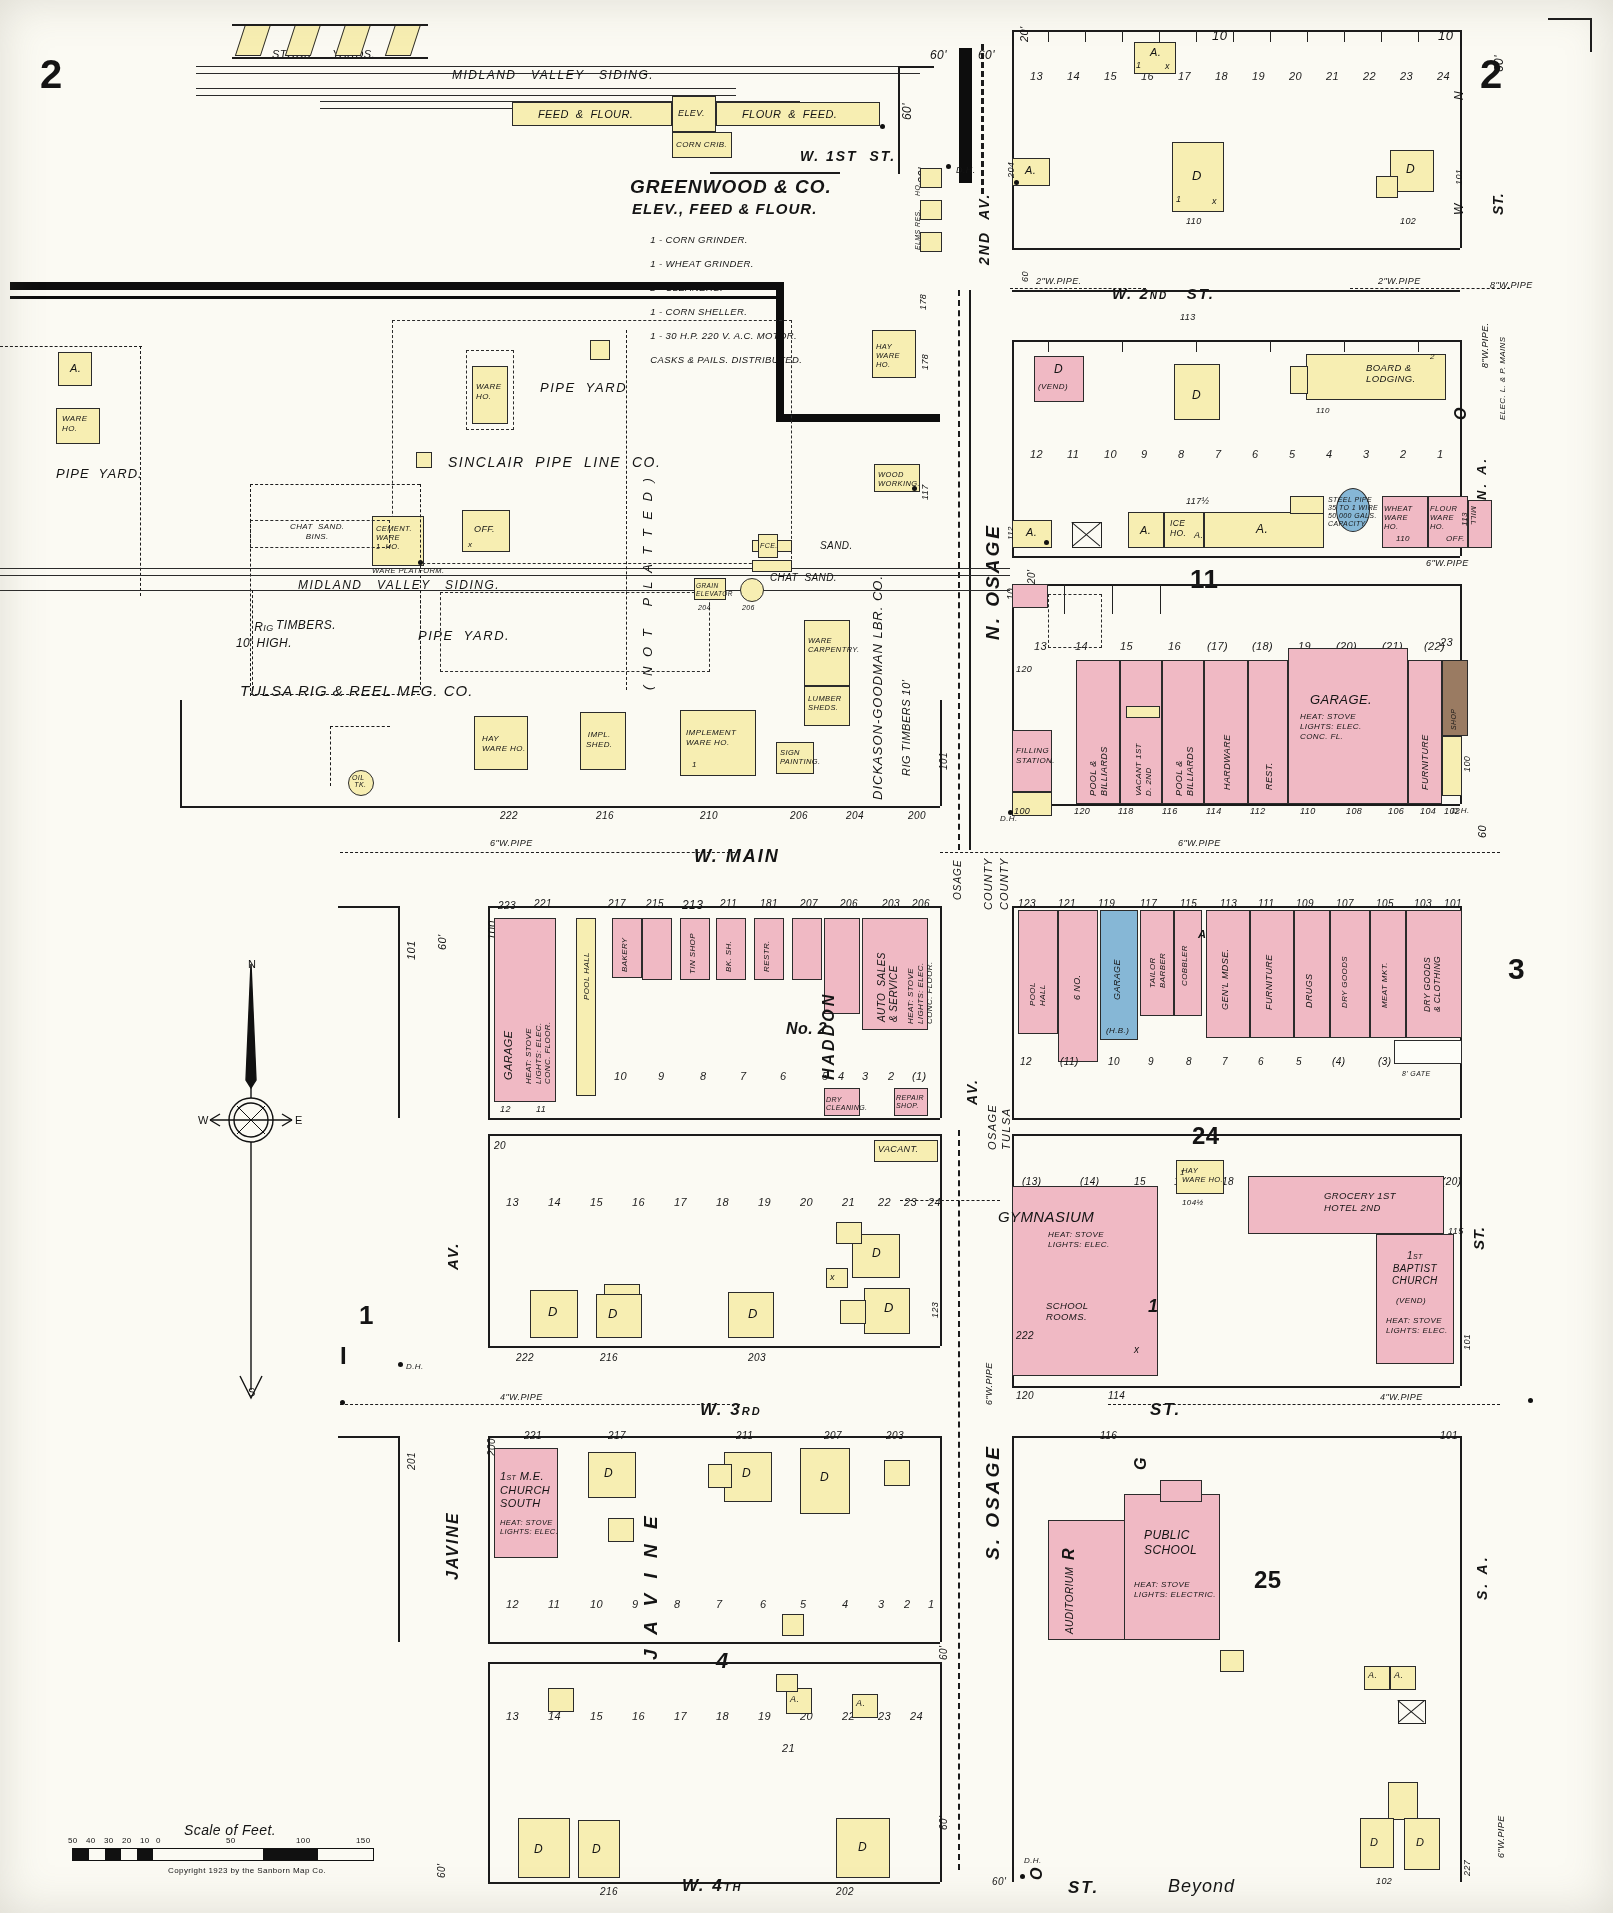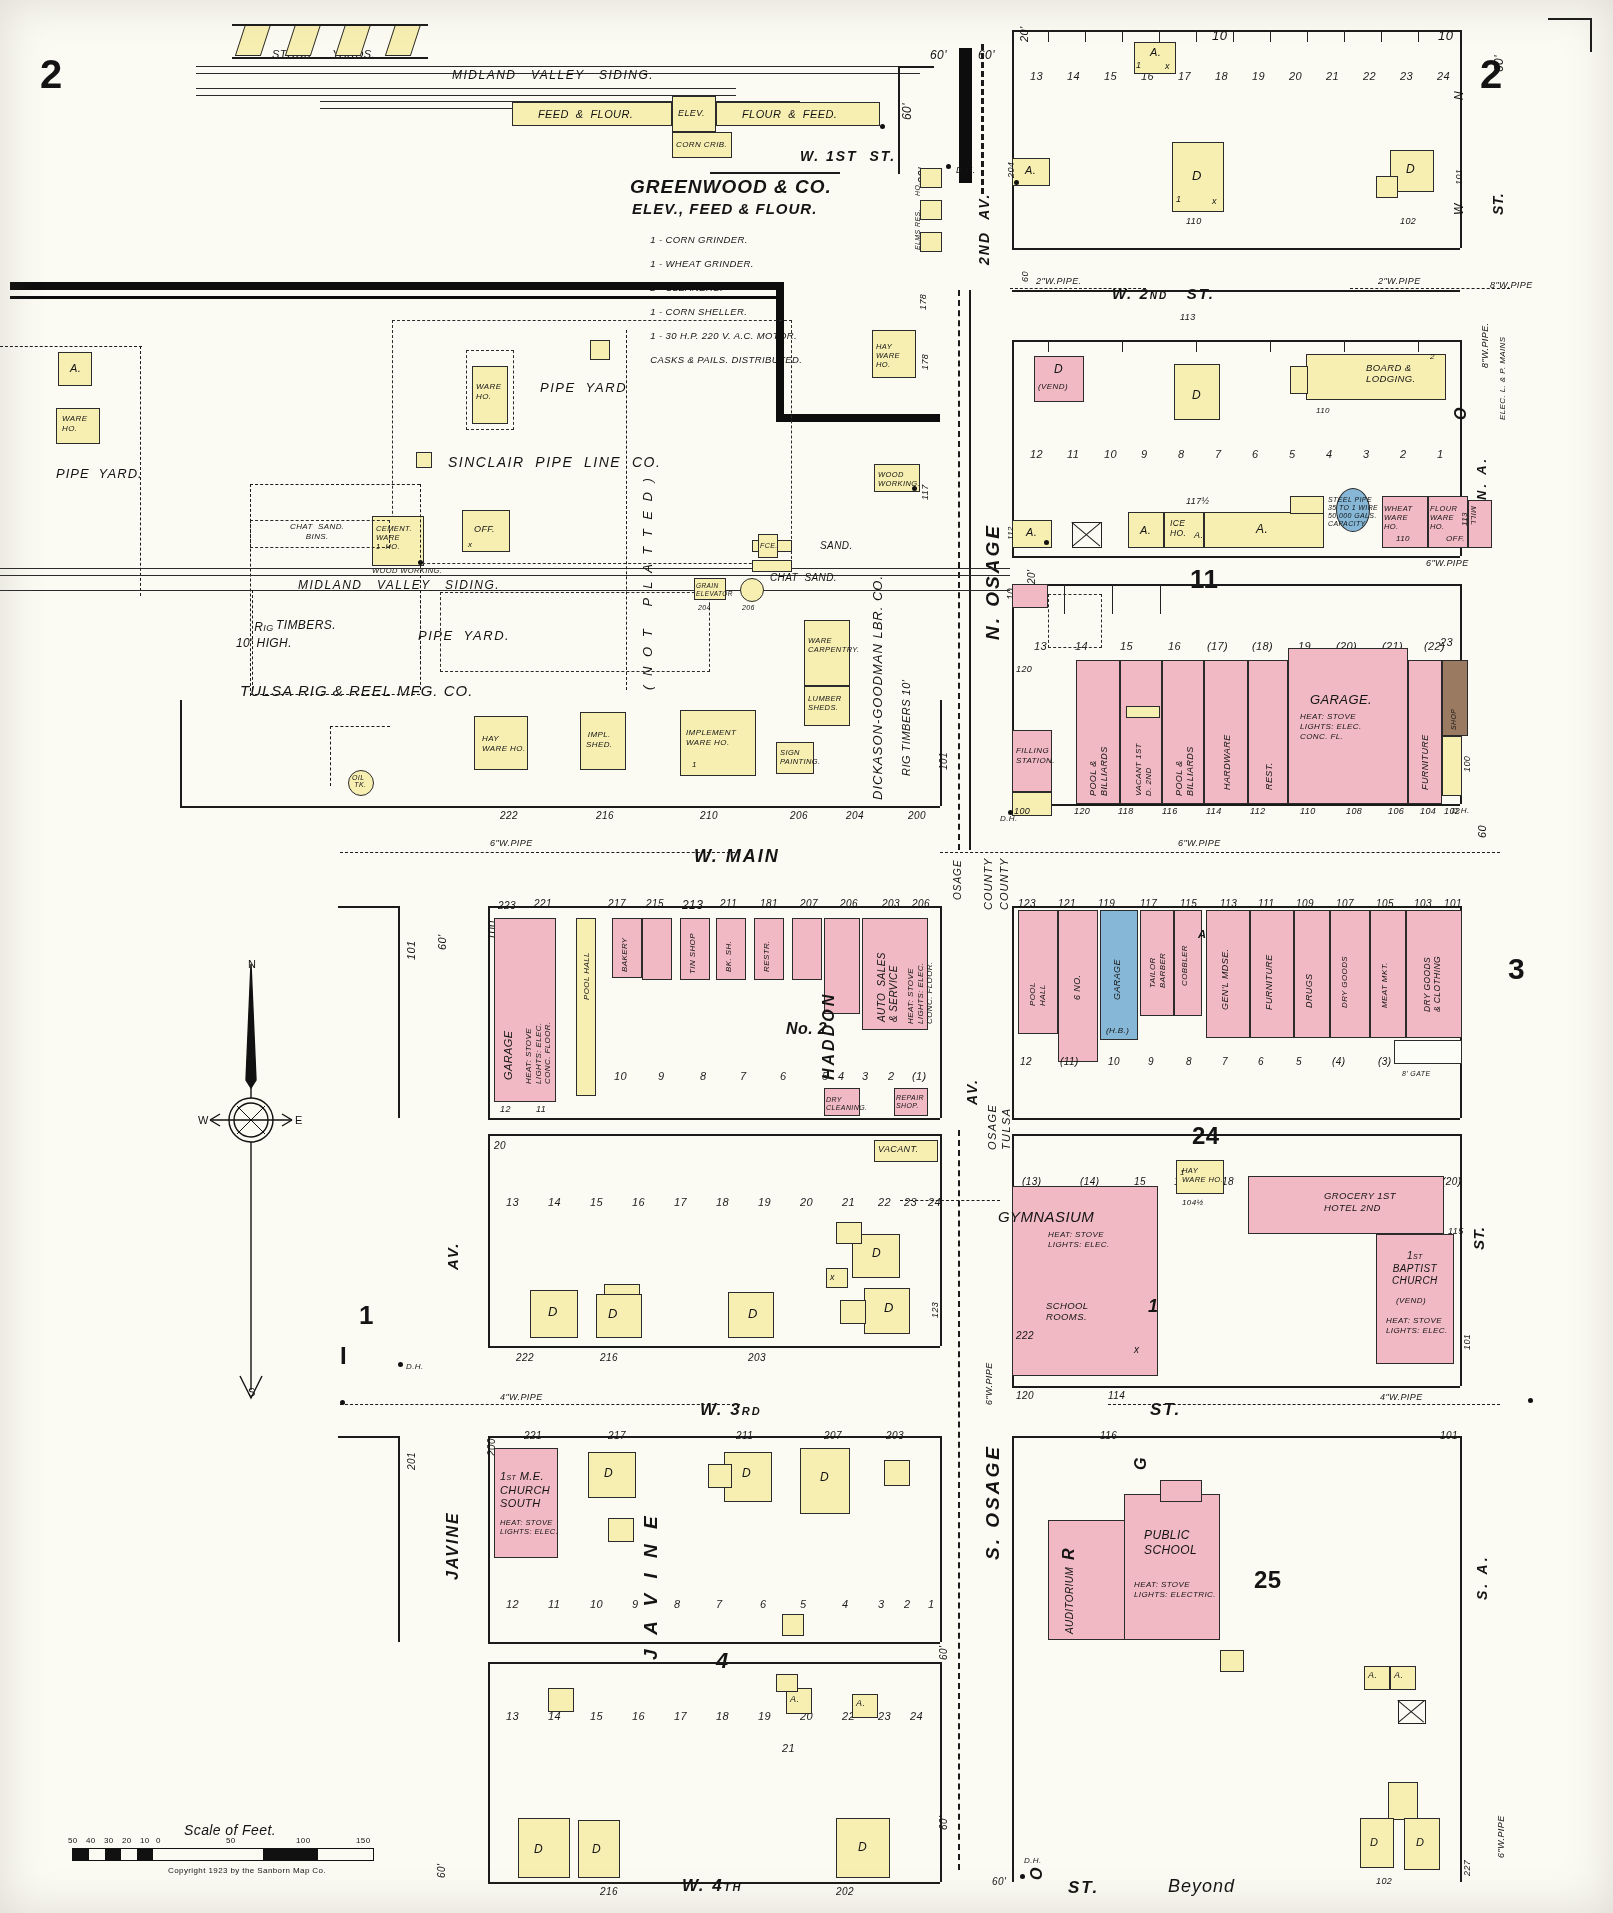--- a/index.html
+++ b/index.html
@@ -718,21 +718,21 @@
   <div class="dshb" style="left:392px;top:320px;width:400px;height:244px;"></div>
   <div class="bldg yel" style="left:590px;top:340px;width:20px;height:20px;"></div>
   <div class="t ital" style="left:448px;top:454px;font-size:14px;letter-spacing:1.5px;">SINCLAIR  PIPE  LINE  CO.</div>
   <div class="bldg yel" style="left:416px;top:452px;width:16px;height:16px;"></div>
   <div class="bldg yel" style="left:462px;top:510px;width:48px;height:42px;"></div>
   <div class="t ital" style="left:474px;top:524px;font-size:9px;">OFF.</div>
   <div class="t ital" style="left:468px;top:540px;font-size:8px;">x</div>
   <div class="bldg yel" style="left:372px;top:516px;width:52px;height:50px;"></div>
   <div class="t ital" style="left:376px;top:524px;font-size:7.5px;line-height:9px;">CEMENT.<br>WARE<br>1  HO.</div>
   <div class="dotS" style="left:418px;top:560px;"></div>
-  <div class="t ital" style="left:372px;top:566px;font-size:7.5px;">WOOD WORKING.</div>
+  <div class="t ital" style="left:372px;top:566px;font-size:7.5px;">WARE PLATFORM.</div>
   <div class="dshb" style="left:250px;top:520px;width:140px;height:28px;"></div>
   <div class="t ital" style="left:290px;top:522px;font-size:8px;line-height:9.5px;text-align:center;">CHAT  SAND.<br>BINS.</div>
   <div class="dashv" style="left:250px;top:484px;height:212px;"></div>
   <div class="dash" style="left:250px;top:484px;width:170px;"></div>
   <div class="dashv" style="left:420px;top:484px;height:180px;"></div>
 
   <div class="ln hthin" style="left:0px;top:568px;width:1010px;"></div>
   <div class="ln hthin" style="left:0px;top:575px;width:1010px;"></div>
   <div class="t ital" style="left:298px;top:578px;font-size:12px;letter-spacing:1.5px;">MIDLAND   VALLEY   SIDING.</div>
   <div class="ln hthin" style="left:0px;top:590px;width:1010px;"></div>

